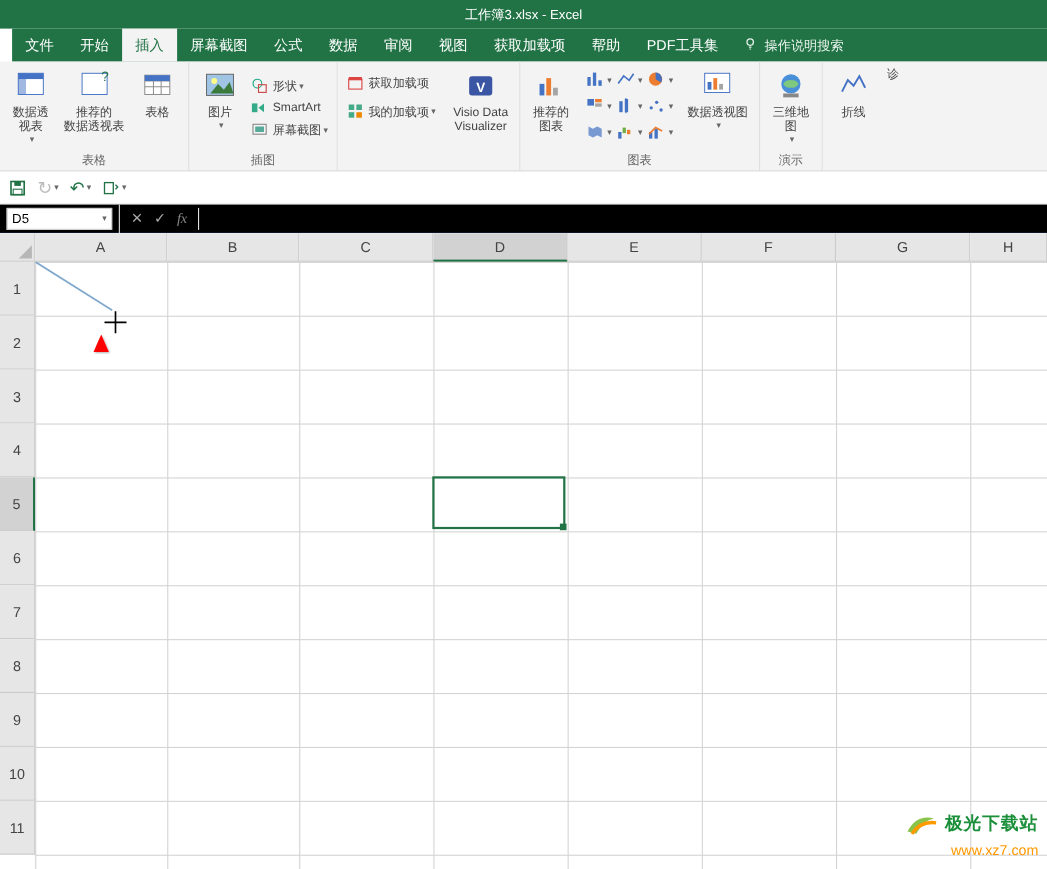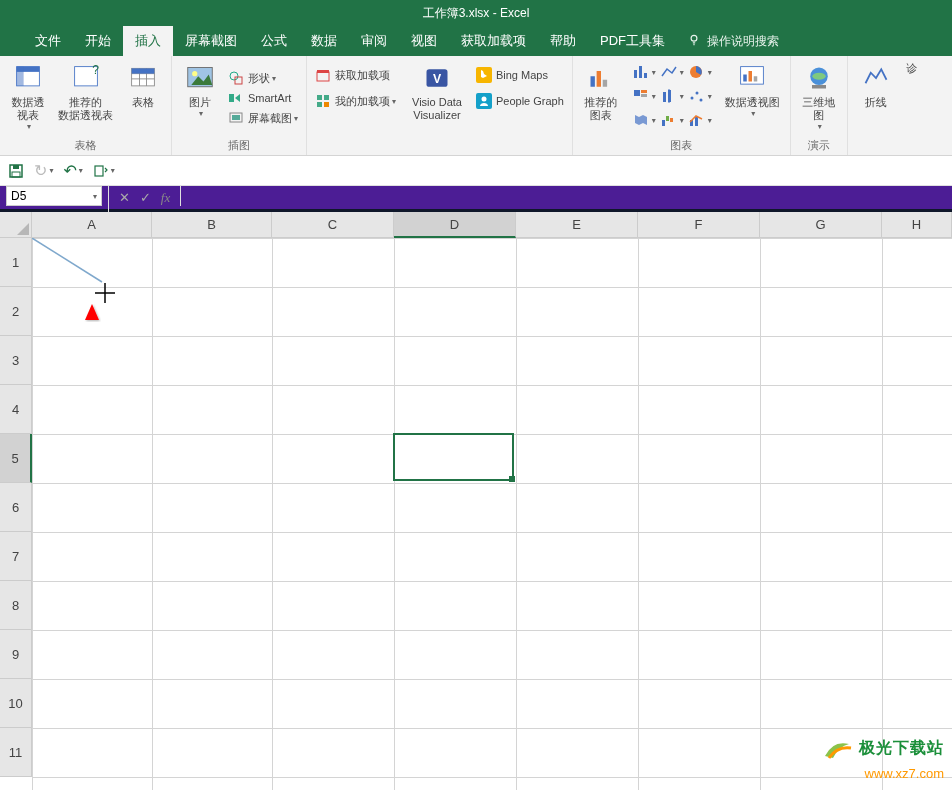--- a/index.html
+++ b/index.html
@@ -1,21 +1,21 @@
 <!DOCTYPE html>
 <html><head>
 <meta charset="utf-8">
 <style>
 * { margin: 0; padding: 0; box-sizing: border-box; font-family: "Microsoft YaHei", sans-serif; }
 body { width: 952px; height: 790px; overflow: hidden; background: #fff; position: relative; }
 
 .titlebar { height: 26px; background: #217346; color: #fff; display: flex; align-items: center; font-size: 12px; }
 .titlebar .title-center { flex: 1; text-align: center; }
 
-.menubar { height: 30px; background: #217346; display: flex; align-items: center; padding-left: 23px; }
+.menubar { height: 30px; background: #217346; display: flex; align-items: center; padding-left: 0; margin-left: 11px; }
 .menu-item { color: #fff; padding: 0 12px; font-size: 13px; height: 30px; display: flex; align-items: center; cursor: pointer; }
 .menu-item.active { background: #f3f3f3; color: #217346; }
 .tell-me { display: flex; align-items: center; color: #e8f3ec; font-size: 12px; margin-left: 10px; }
 .tell-me .bulb { margin-right: 6px; }
 
 .ribbon { height: 100px; background: #f3f3f3; border-bottom: 1px solid #d4d4d4; display: flex; }
 .ribbon-group { border-right: 1px solid #e0e0e0; padding: 4px 6px 2px; display: flex; flex-direction: column; justify-content: space-between; }
 .ribbon-group-label { font-size: 11px; color: #666; text-align: center; padding-top: 2px; }
 .ribbon-content { display: flex; gap: 4px; flex: 1; }
 .big-btn { display: flex; flex-direction: column; align-items: center; justify-content: flex-start; font-size: 11px; color: #444; padding: 2px 4px; cursor: pointer; min-width: 44px; }
@@ -24,21 +24,21 @@
 .small-btn-col { display: flex; flex-direction: column; gap: 2px; justify-content: center; }
 .small-btn { display: flex; align-items: center; font-size: 11px; color: #444; cursor: pointer; padding: 1px 2px; white-space: nowrap; }
 .small-btn .sicon { width: 16px; height: 16px; margin-right: 4px; display: inline-flex; align-items: center; justify-content: center; }
 .dd-arrow { font-size: 8px; margin-left: 2px; color: #666; }
 .chart-icons { display: grid; grid-template-columns: repeat(3, 26px); grid-template-rows: repeat(3, 22px); gap: 2px; }
 .chart-i { width: 26px; height: 20px; display: flex; align-items: center; justify-content: center; cursor: pointer; font-size: 8px; }
 
 .qat { height: 30px; background: #fff; border-bottom: 1px solid #e0e0e0; display: flex; align-items: center; padding-left: 8px; gap: 10px; }
 .qat-btn { cursor: pointer; color: #217346; display: flex; align-items: center; }
 
-.namefx { height: 26px; background: #4c1d95; border-bottom: 3px solid #0f172a; display: flex; }
+.namefx { height: 26px; background: #000000; border-bottom: 1px solid #0f172a; display: flex; align-items: center; }
 .namebox { width: 96px; border: 1px solid #ccc; height: 20px; margin-left: 6px; display: flex; align-items: center; padding: 0 4px; font-size: 12px; background: #fff; }
 .namebox .dd { margin-left: auto; font-size: 8px; color: #666; }
 .fxdiv { border-left: 1px solid #e0e0e0; height: 26px; margin-left: 6px; }
 .fx-btns { display: flex; align-items: center; gap: 10px; padding: 0 10px; color: #aaa; font-size: 13px; }
 .fx-btns .fx { font-style: italic; color: #888; font-family: Liberation Serif, serif; }
 .formula-bar { flex: 1; height: 20px; border-left: 1px solid #e0e0e0; padding-left: 6px; }
 
 .grid-area { position: relative; background: #fff; height: 578px; overflow: hidden; }
 .corner { position: absolute; left: 0; top: 0; width: 32px; height: 26px; border-right: 1px solid #ccc; border-bottom: 1px solid #ccc; background: #e6e6e6; }
 .corner::after { content: ""; position: absolute; right: 2px; bottom: 2px; width: 0; height: 0; border-left: 12px solid transparent; border-bottom: 12px solid #b7b7b7; }
@@ -214,41 +214,20 @@
       </div>
       <div class="big-btn" style="margin-left:6px">
         <span class="icon">
             <svg width="30" height="28" viewBox="0 0 32 32">
               <rect x="4" y="6" width="24" height="20" fill="#3955a3" rx="3"></rect>
               <text x="16" y="22" text-anchor="middle" fill="#fff" font-size="14" font-weight="bold">V</text>
             </svg>
           </span>
         <span class="lbl" style="white-space:pre-line">Visio Data
 Visualizer</span>
-      </div>
-      <div class="small-btn-col" style="justify-content:flex-start; gap:8px; padding-top:6px; margin-left:4px">
-        <div class="small-btn">
-          <span class="sicon">
-              <svg width="18" height="16" viewBox="0 0 16 16">
-                <rect width="16" height="16" fill="#f7b500" rx="2"></rect>
-                <path d="M5 3v7l2 1 4-2-3-2-1-3z" fill="#fff"></path>
-              </svg>
-            </span>
-          <span>Bing Maps</span>
-        </div>
-        <div class="small-btn">
-          <span class="sicon">
-              <svg width="18" height="16" viewBox="0 0 16 16">
-                <rect width="16" height="16" fill="#14a0c9" rx="2"></rect>
-                <circle cx="8" cy="6" r="2.5" fill="#fff"></circle>
-                <path d="M4 13c0-2 2-3 4-3s4 1 4 3" fill="#fff"></path>
-              </svg>
-            </span>
-          <span>People Graph</span>
-        </div>
       </div>
     </div>
   </div>
 
   <div class="ribbon-group">
     <div class="ribbon-content">
       <div class="big-btn">
         <span class="icon">
             <svg width="28" height="28" viewBox="0 0 32 32">
               <rect x="4" y="14" width="5" height="12" fill="#4472c4"></rect>

